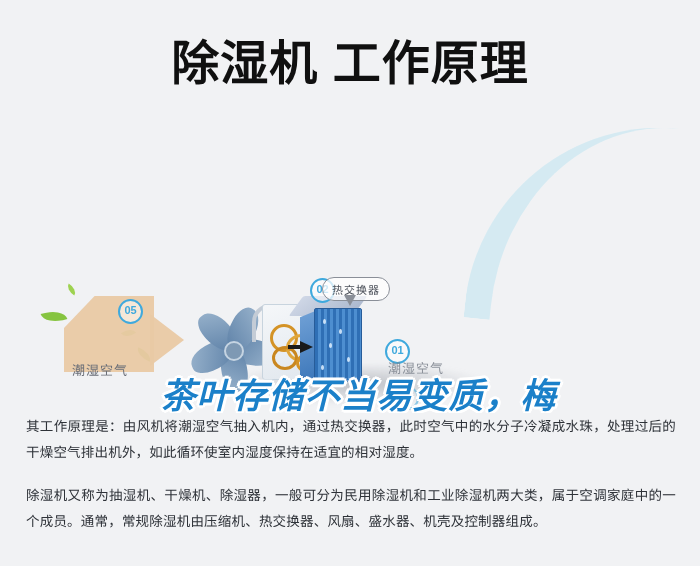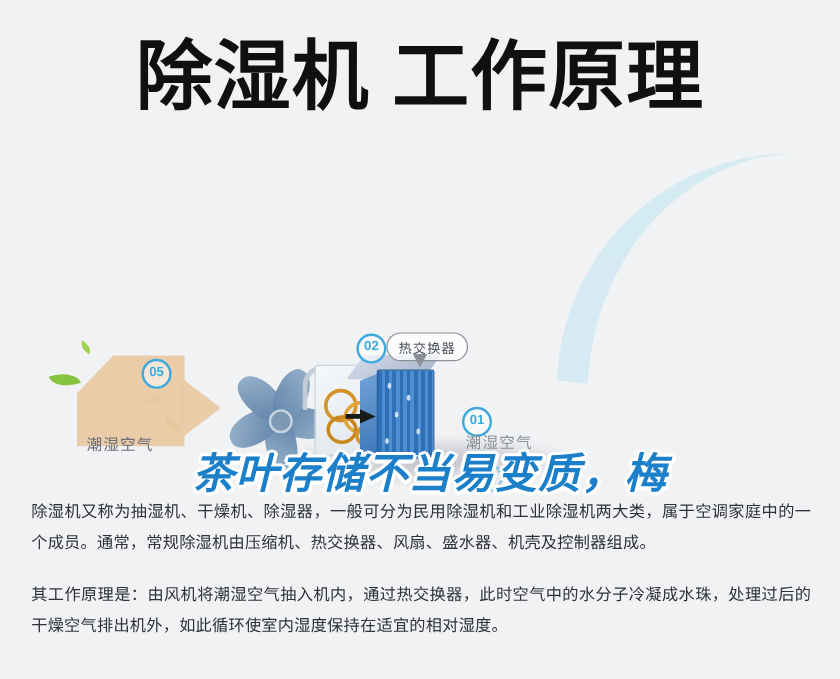--- a/index.html
+++ b/index.html
@@ -29,21 +29,21 @@
     width: 700px;
     height: 128px;
     background: #f1f2f4;
   }
   .header-title {
     position: absolute;
     left: 0;
     top: 33px;
     width: 700px;
     text-align: center;
-    font-size: 64px;
+    font-size: 48px;
     line-height: 62px;
     font-weight: bold;
     color: #101010;
     letter-spacing: 1px;
     white-space: nowrap;
   }
 
   
   .illustration {
     position: absolute;
@@ -267,21 +267,21 @@
     border-radius: 50%;
     border: 2px solid #3fa9dd;
     color: #3fa9dd;
     font-size: 11px;
     font-weight: bold;
     line-height: 19px;
     text-align: center;
     background: rgba(255,255,255,.55);
   }
   .badge-03 { left: 118px; top: 171px; }
-  .badge-02 { left: 297px; top: 150px; }
+  .badge-02 { left: 310px; top: 150px; }
   .badge-01 { left: 385px; top: 211px; }
 
   
   .callout {
     position: absolute;
     left: 322px;
     top: 149px;
     padding: 3px 9px;
     border: 1.5px solid #8a8f98;
     border-radius: 12px;
@@ -456,17 +456,17 @@
     </div>
 
     <div class="overlay-text">
       <span class="overlay-line">茶叶存储不当易变质，梅</span>
 
     </div>
 
   </div>
 
   <div class="body-copy">
+    <p class="para">其工作原理是：由风机将潮湿空气抽入机内，通过热交换器，此时空气中的水分子冷凝成水珠，处理过后的干燥空气排出机外，如此循环使室内湿度保持在适宜的相对湿度。</p>
     <p class="para">除湿机又称为抽湿机、干燥机、除湿器，一般可分为民用除湿机和工业除湿机两大类，属于空调家庭中的一个成员。通常，常规除湿机由压缩机、热交换器、风扇、盛水器、机壳及控制器组成。</p>
-    <p class="para">其工作原理是：由风机将潮湿空气抽入机内，通过热交换器，此时空气中的水分子冷凝成水珠，处理过后的干燥空气排出机外，如此循环使室内湿度保持在适宜的相对湿度。</p>
   </div>
 
 </div>
 
 </body></html>

